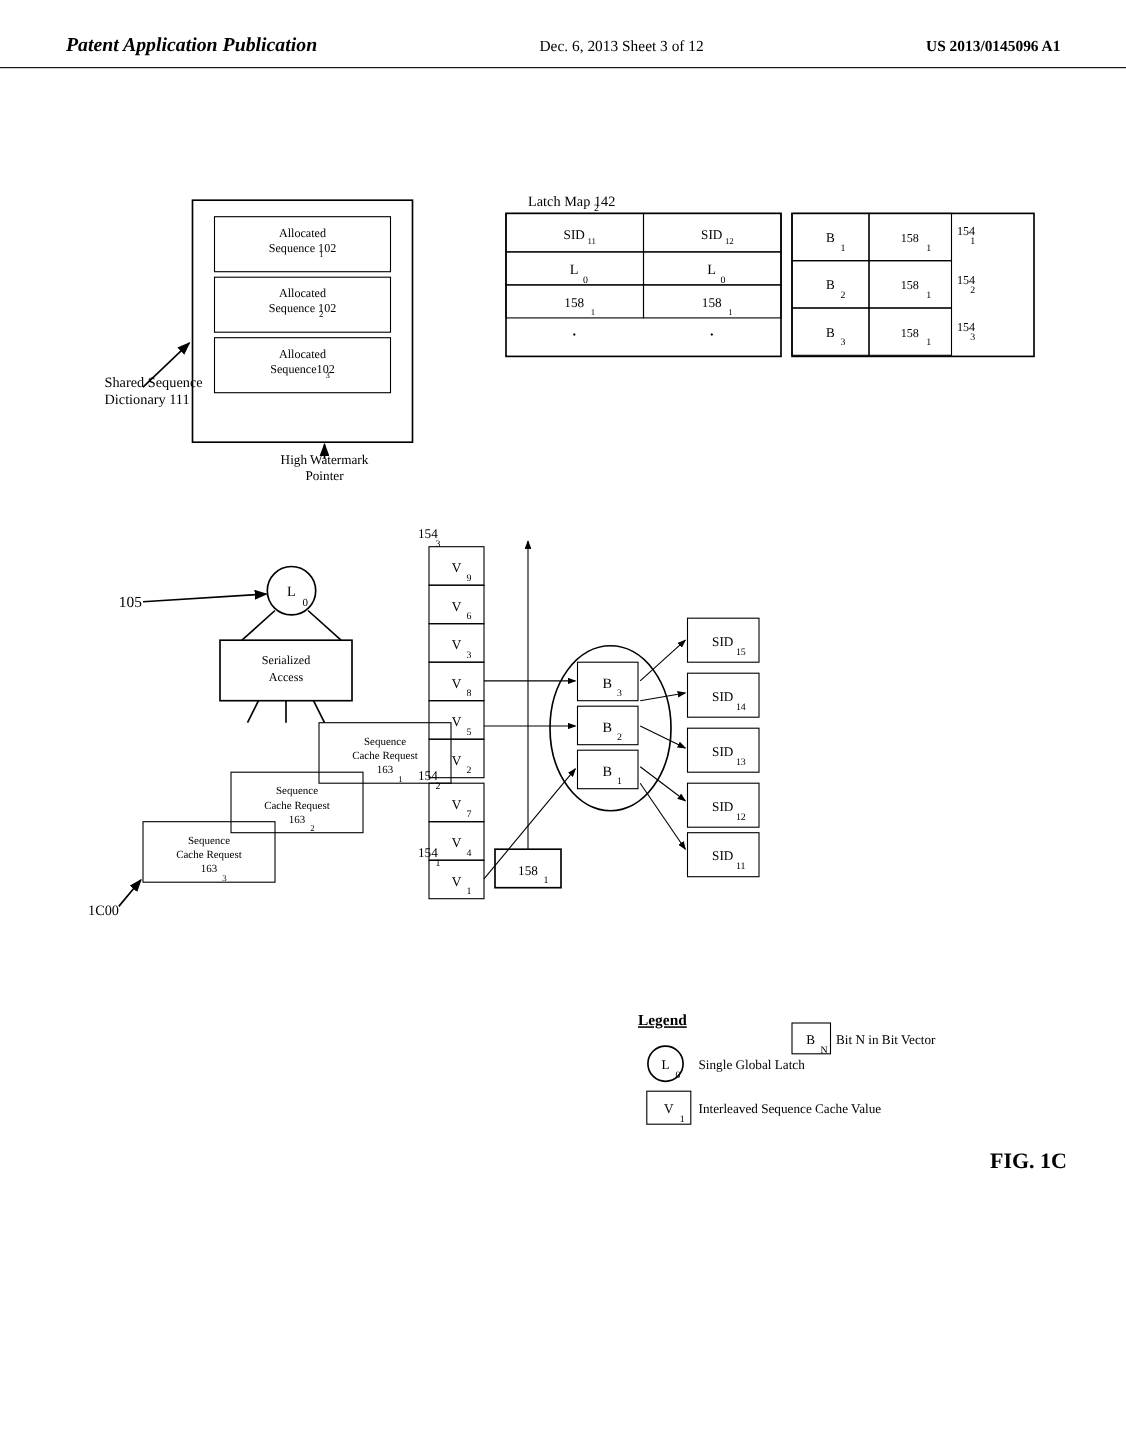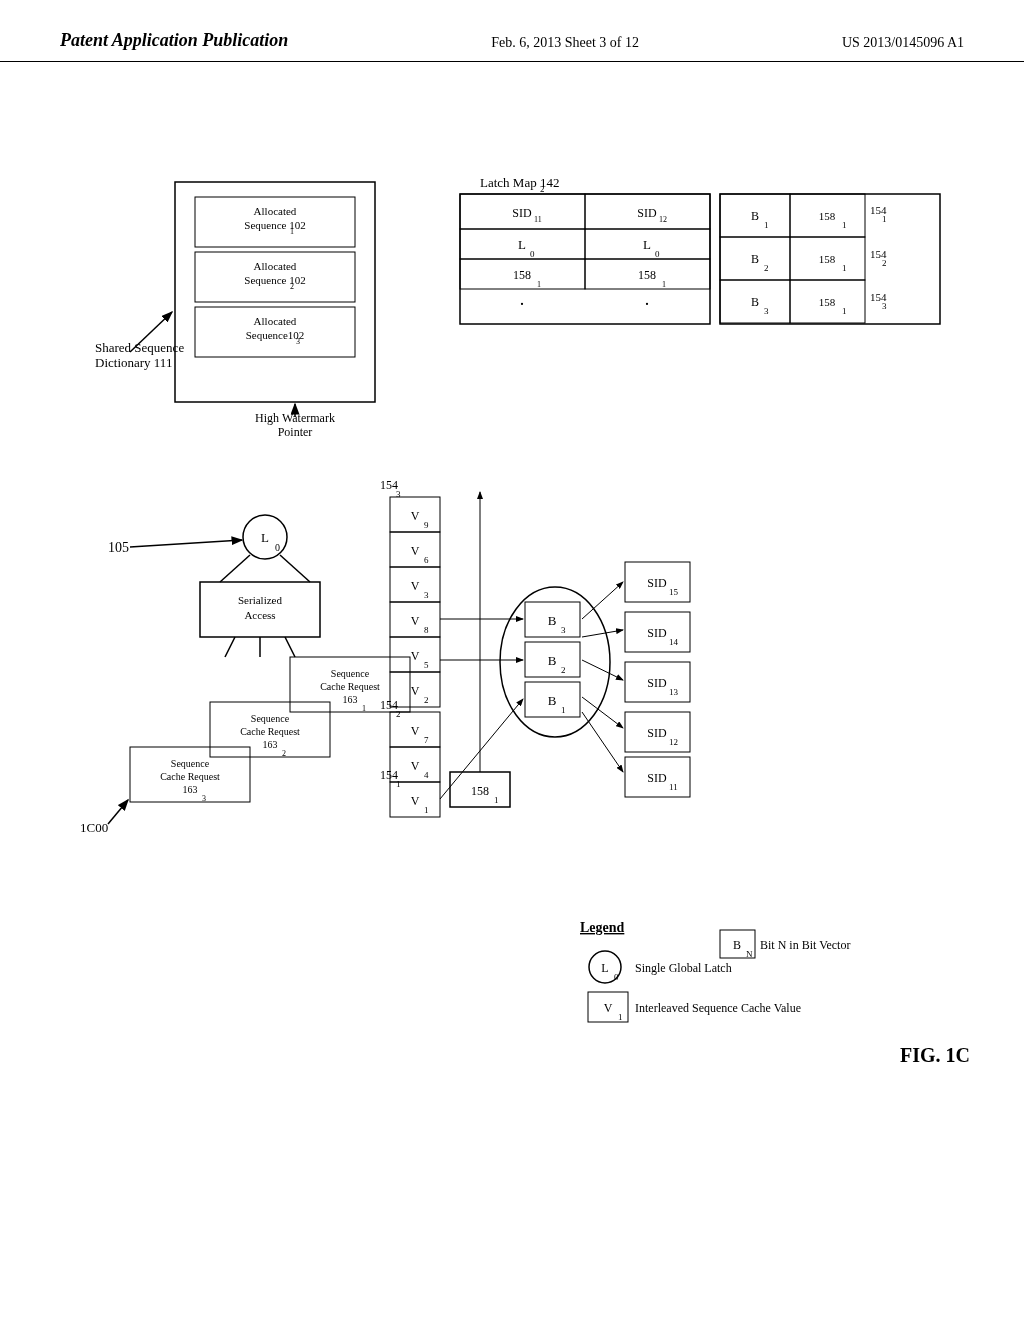--- a/index.html
+++ b/index.html
@@ -24,21 +24,21 @@
       font-size: 18px;
       font-weight: bold;
       font-style: italic;
     }
     .header-center {
       font-size: 14px;
       text-align: center;
     }
     .header-right {
       font-size: 14px;
-      font-weight: normal;
+      font-weight: bold;
       text-align: right;
     }
 
     
     .diagram-area {
       position: relative;
       width: 100%;
       height: 1230px;
     }
 
@@ -49,21 +49,21 @@
       left: 0;
       width: 100%;
       height: 100%;
     }
   </style>
 </head>
 <body>
 
 <div class="header">
   <div class="header-left">Patent Application Publication</div>
-  <div class="header-center">Feb. 6, 2013    Sheet 3 of 12</div>
+  <div class="header-center">Dec. 6, 2013    Sheet 3 of 12</div>
   <div class="header-right">US 2013/0145096 A1</div>
 </div>
 
 <div class="diagram-area">
   <svg class="diagram-svg" viewBox="0 0 1024 1230" xmlns="http://www.w3.org/2000/svg" font-family="Times New Roman, serif">
 
     <text x="95" y="290" font-size="13" font-weight="normal">Shared Sequence</text>
     <text x="95" y="305" font-size="13" font-weight="normal">Dictionary 111</text>
 
     <rect x="175" y="120" width="200" height="220" fill="none" stroke="#000" stroke-width="1.5"></rect>

